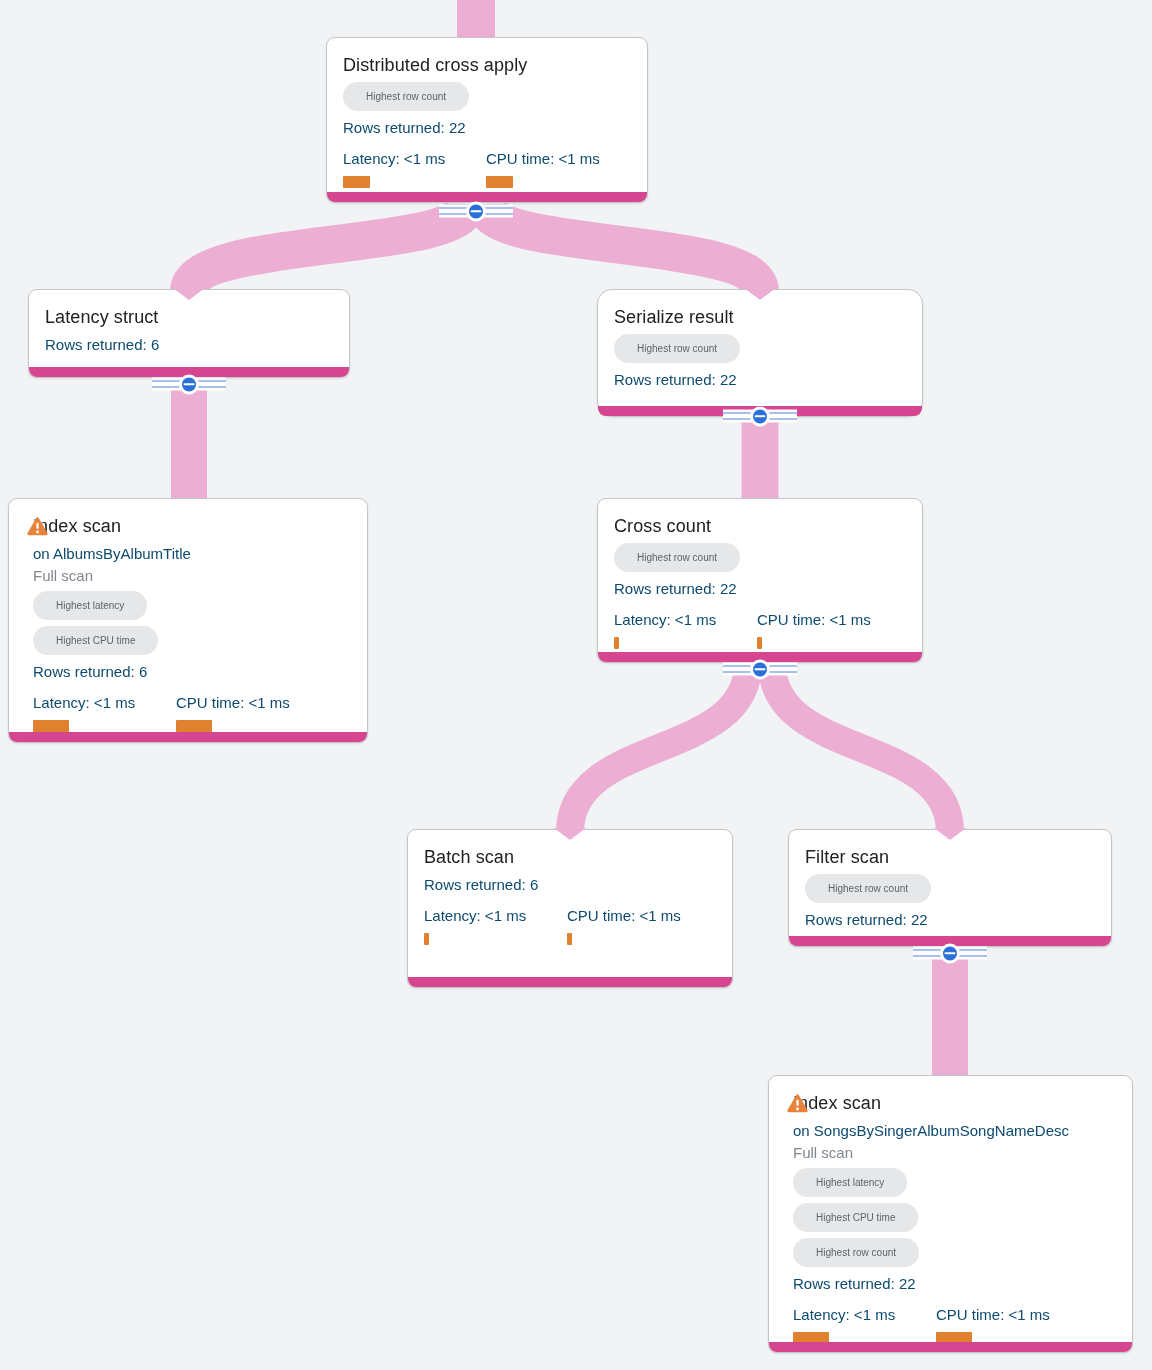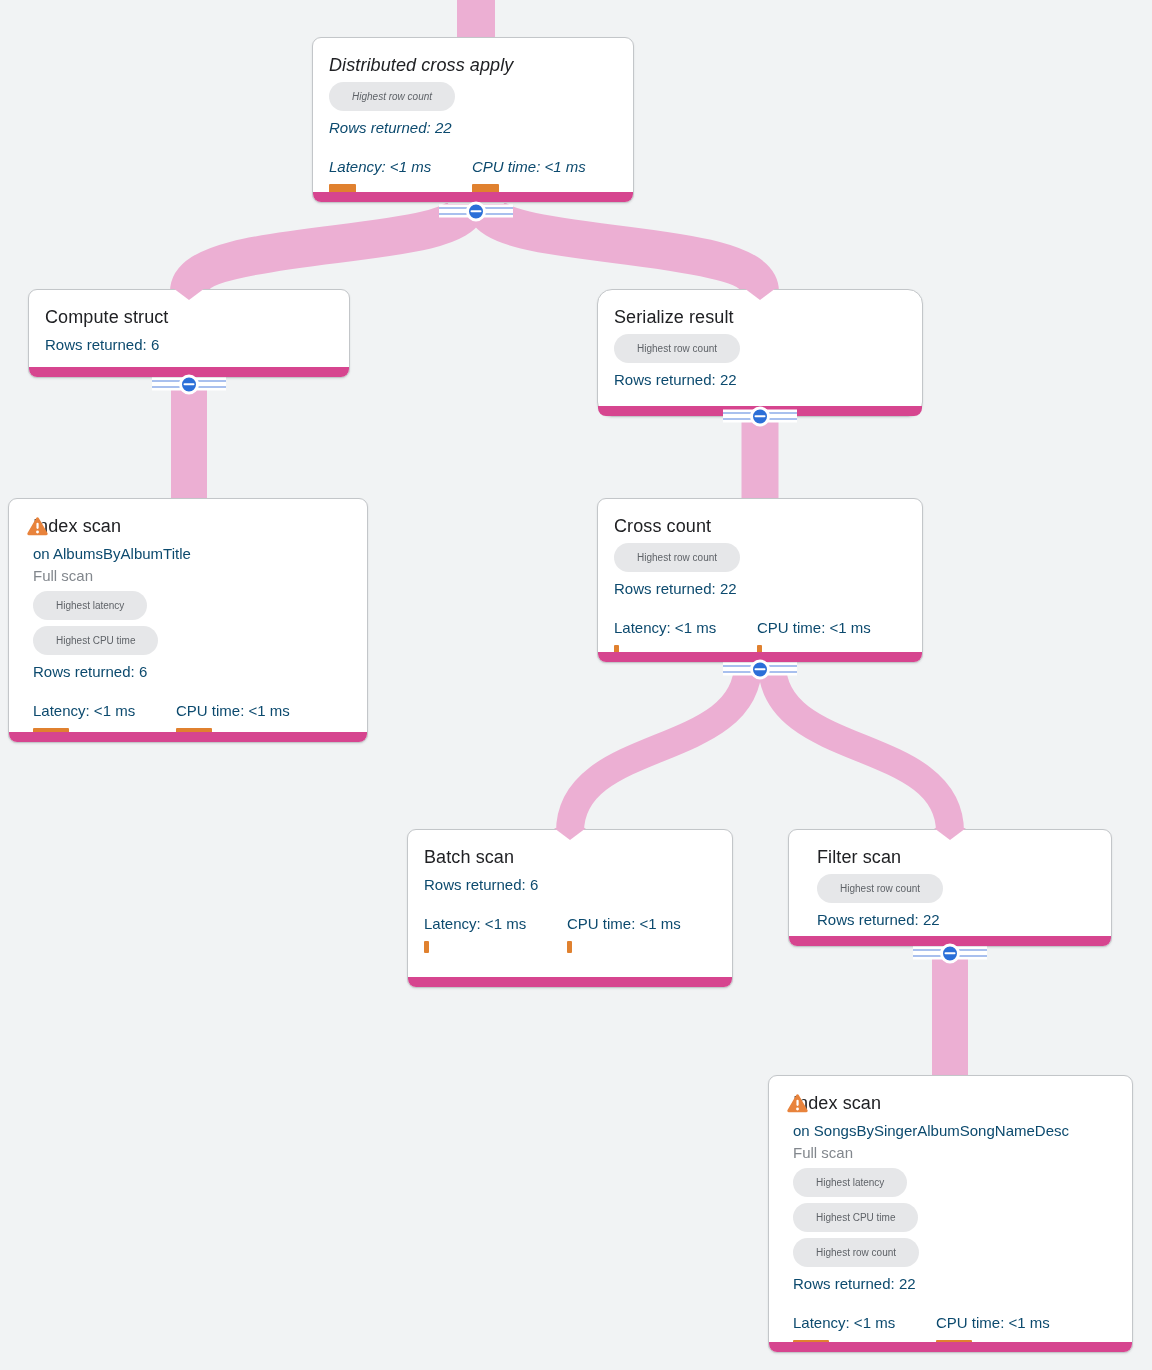--- a/index.html
+++ b/index.html
@@ -15,21 +15,21 @@
         border-radius:0 0 8px 8px;}
   .node-body{padding:13px 16px 0 16px;}
   .node-body.indented{padding-left:24px;}
   .warning{position:absolute;left:17px;top:17px;line-height:0;}
 
   .node-title{font-size:18px;font-weight:500;color:#202124;letter-spacing:.1px;margin:2px 0 5px 0;line-height:24px;}
   .node-line{font-size:15px;color:#0c4a6e;line-height:22px;}
   .muted{color:#82878D;}
   .badge{display:table;background:#E6E7E9;color:#5F6368;font-size:10px;line-height:19px;
          padding:5px 23px;border-radius:15px;margin:4px 0 6px 0;white-space:nowrap;}
-  .metrics{display:flex;margin-top:17px;align-items:center;}
+  .metrics{display:flex;margin-top:9px;align-items:center;}
   .metric{width:143px;}
   .metric:last-child{width:auto;}
   .metric-bar{height:12px;background:#E0812F;margin-top:6px;border-radius:1px;}
 
   .collapse{position:absolute;width:74px;height:13px;transform:translate(-50%,-50%);z-index:4;cursor:pointer;}
   .collapse-stripes{position:absolute;left:0;top:0;right:0;bottom:0;
       background:linear-gradient(to bottom,#fff 0px,#fff 2.5px,#A9C0EE 2.5px,#A9C0EE 4.5px,
                  #fff 4.5px,#fff 8.5px,#A9C0EE 8.5px,#A9C0EE 10.5px,#fff 10.5px,#fff 13px);}
   .collapse-circle{position:absolute;left:50%;top:50%;transform:translate(-50%,-50%);
       width:20px;height:20px;background:#2B6FD8;border:3px solid #fff;border-radius:50%;}
@@ -47,42 +47,42 @@
       <path stroke-width="38" d="M467,204 C467,254 189,234 189,292"></path>
       <path stroke-width="38" d="M485,204 C485,254 760,234 760,292"></path>
       <path stroke-width="36" d="M189,380 L189,502"></path>
       <path stroke-width="37" d="M760,412 L760,502"></path>
       <path stroke-width="28" d="M748,664 C748,760 570,736 570,832"></path>
       <path stroke-width="28" d="M772,664 C772,760 950,736 950,832"></path>
       <path stroke-width="36" d="M950,948 L950,1080"></path>
     </g>
   </svg>
 
-  <div class="node" style="left:312px;top:37px;width:322px;height:166px;font-style:italic;">
+  <div class="node" style="left:326px;top:37px;width:322px;height:166px;">
     <div class="node-body">
       <div class="node-title">Distributed cross apply</div>
       <div class="badge">Highest row count</div>
       <div class="node-line">Rows returned: 22</div>
       <div class="metrics">
         <div class="metric">
           <div class="node-line">Latency: &lt;1 ms</div>
           <div class="metric-bar" style="width: 27px;"></div>
         </div>
         <div class="metric">
           <div class="node-line">CPU time: &lt;1 ms</div>
           <div class="metric-bar" style="width: 27px;"></div>
         </div>
       </div>
     </div>
     <div class="node-footer"></div>
   </div>
 
   <div class="node" style="left:28px;top:289px;width:322px;height:89px;">
     <div class="node-body">
-      <div class="node-title">Compute struct</div>
+      <div class="node-title">Latency struct</div>
       <div class="node-line">Rows returned: 6</div>
     </div>
     <div class="node-footer"></div>
   </div>
 
   <div class="node" style="left:597px;top:289px;width:326px;height:128px;border-radius:15px;">
     <div class="node-body">
       <div class="node-title">Serialize result</div>
       <div class="badge">Highest row count</div>
       <div class="node-line">Rows returned: 22</div>
@@ -149,21 +149,21 @@
         </div>
         <div class="metric">
           <div class="node-line">CPU time: &lt;1 ms</div>
           <div class="metric-bar" style="width: 5px;"></div>
         </div>
       </div>
     </div>
     <div class="node-footer"></div>
   </div>
 
-  <div class="node" style="left:788px;top:829px;width:324px;height:118px;padding-left:12px;">
+  <div class="node" style="left:788px;top:829px;width:324px;height:118px;">
     <div class="node-body">
       <div class="node-title">Filter scan</div>
       <div class="badge">Highest row count</div>
       <div class="node-line">Rows returned: 22</div>
     </div>
     <div class="node-footer"></div>
   </div>
 
   <div class="node" style="left:768px;top:1075px;width:365px;height:278px;">
     <span class="warning">

